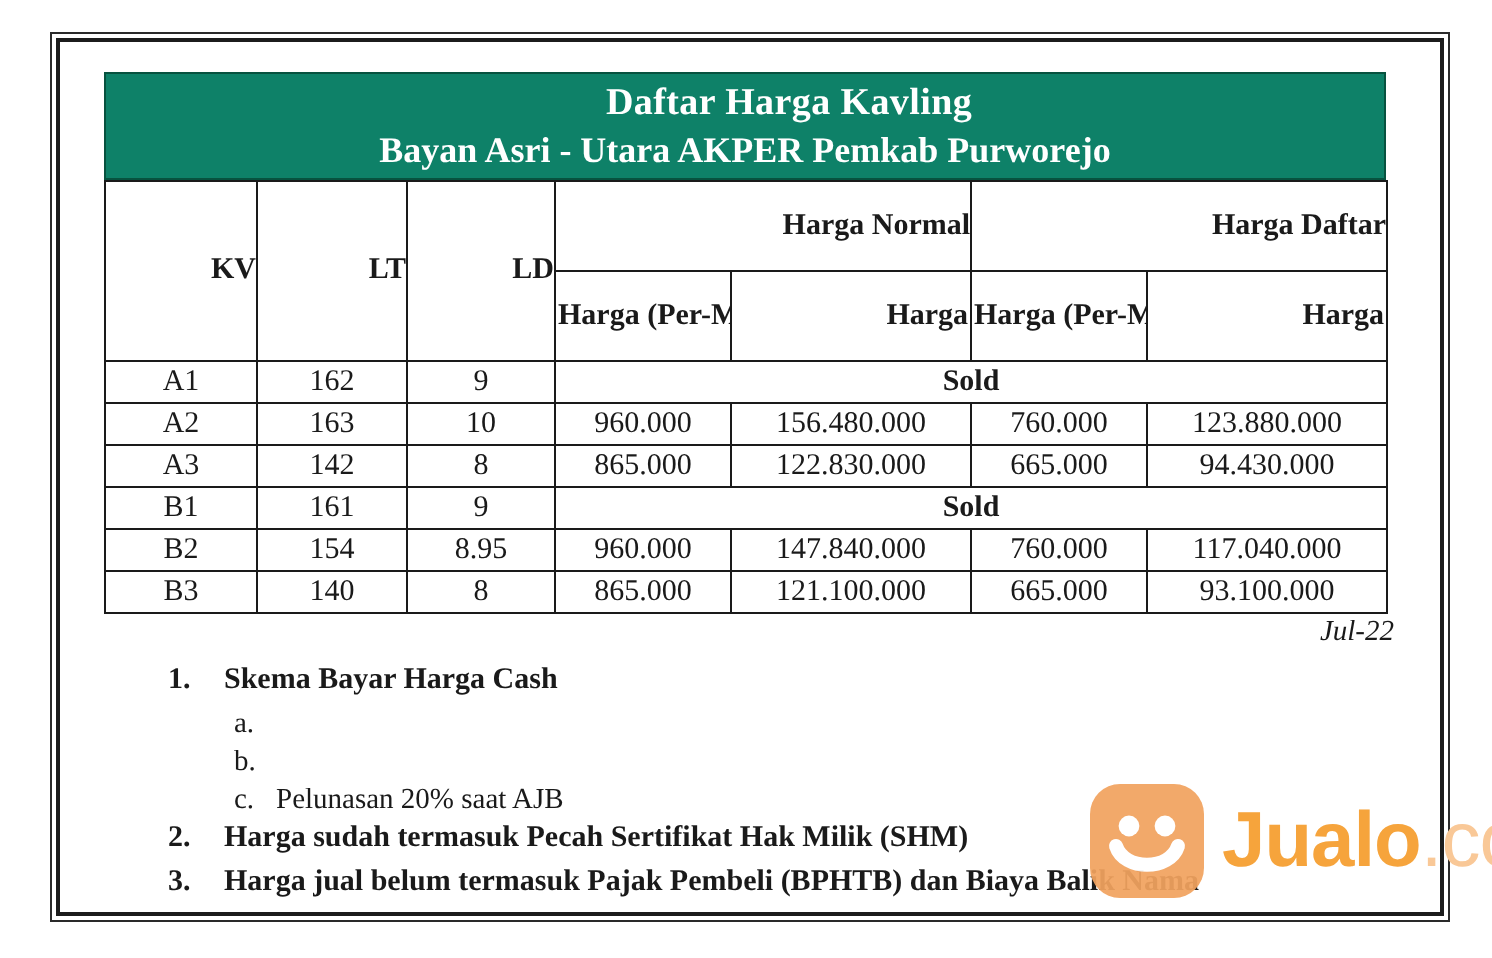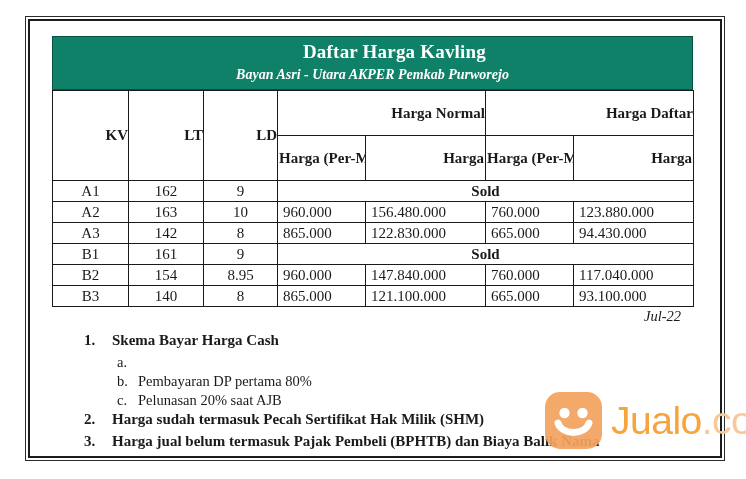--- a/index.html
+++ b/index.html
@@ -19,50 +19,50 @@
 
   
   .frame-outer{position:absolute;left:25px;top:16px;width:700px;height:445px;border:1px solid #2a2a2a;}
   .frame-inner{position:absolute;left:2px;top:2px;right:2px;bottom:2px;border:2px solid #1c1c1c;}
 
   
   .green-header{position:absolute;left:52px;top:36px;width:641px;height:54px;
     background:var(--header-green);border:1px solid var(--header-green-border);
     color:#fff;text-align:center;}
   .green-header .title{font-size:19px;font-weight:bold;line-height:26px;margin-top:2px;letter-spacing:.2px;margin-left:44px;}
-  .green-header .subtitle{font-size:14px;font-weight:bold;font-style:italic;line-height:20px;}
+  .green-header .subtitle{font-size:18px;font-weight:bold;line-height:20px;}
 
   
   table.price{position:absolute;left:52px;top:90px;width:641px;border-collapse:collapse;table-layout:fixed;}
   table.price th,table.price td{border:1px solid var(--table-border);overflow:hidden;white-space:nowrap;}
   table.price th{font-weight:bold;font-size:15px;text-align:right;vertical-align:middle;background:#fff;}
   th.th-sub{font-size:14.5px;line-height:17px;white-space:normal;padding:0 1px;}
   table.price thead tr{height:45px;}
   table.price tbody tr{height:21px;}
   table.price tbody td{font-size:15px;padding:0 5px;background:#fff;margin-left:46px;}
   td.c{text-align:center;padding:0 2px;}
-  td.n{text-align:left;}
+  td.n{text-align:center;}
   td.sold{background:var(--sold-yellow);text-align:center;font-weight:bold;padding:0;}
 
-  .date-label{position:absolute;left:40px;top:308px;width:641px;text-align:right;
+  .date-label{position:absolute;left:56px;top:308px;width:641px;text-align:right;
     font-style:italic;font-size:14.5px;}
 
   
   .notes{position:absolute;left:84px;top:331px;width:575px;}
   .note-line{display:flex;font-weight:bold;font-size:15px;line-height:19px;margin-bottom:3px;}
   .note-line .marker{width:28px;flex:0 0 28px;}
   .note-line.sub{margin-left:33px;font-weight:normal;font-size:14.5px;line-height:18px;margin-bottom:1px;}
   .note-line.sub .marker{width:21px;flex:0 0 21px;}
 
   
   .logo{position:absolute;left:545px;top:392px;display:flex;align-items:center;z-index:5;}
   .logo-icon{width:57px;height:57px;border-radius:15px;background:var(--brand-icon-orange);opacity:.93;flex:0 0 57px;}
   .logo-text{margin-left:9px;font-family:"Liberation Sans","DejaVu Sans",sans-serif;
     font-size:39px;line-height:57px;white-space:nowrap;letter-spacing:-.5px;}
-  .logo-text .brand{font-weight:normal;color:var(--brand-orange);}
+  .logo-text .brand{font-weight:bold;color:var(--brand-orange);}
   .logo-text .tld{font-weight:normal;color:var(--brand-orange-light);}
 </style>
 </head>
 <body>
 
 <div class="stage">
 
   <div class="frame-outer">
     <div class="frame-inner"></div>
   </div>
@@ -154,21 +154,20 @@
   <div class="notes">
     <div class="note-line">
       <span class="marker">1.</span>
       <span class="txt">Skema Bayar Harga Cash</span>
     </div>
     <div class="note-line sub">
       <span class="marker">a.</span>
     </div>
     <div class="note-line sub">
       <span class="marker">b.</span>
-      <span class="txt">Pembayaran DP pertama 80%</span>
     </div>
     <div class="note-line sub">
       <span class="marker">c.</span>
       <span class="txt">Pelunasan 20% saat AJB</span>
     </div>
     <div class="note-line">
       <span class="marker">2.</span>
       <span class="txt">Harga sudah termasuk Pecah Sertifikat Hak Milik (SHM)</span>
     </div>
     <div class="note-line">

